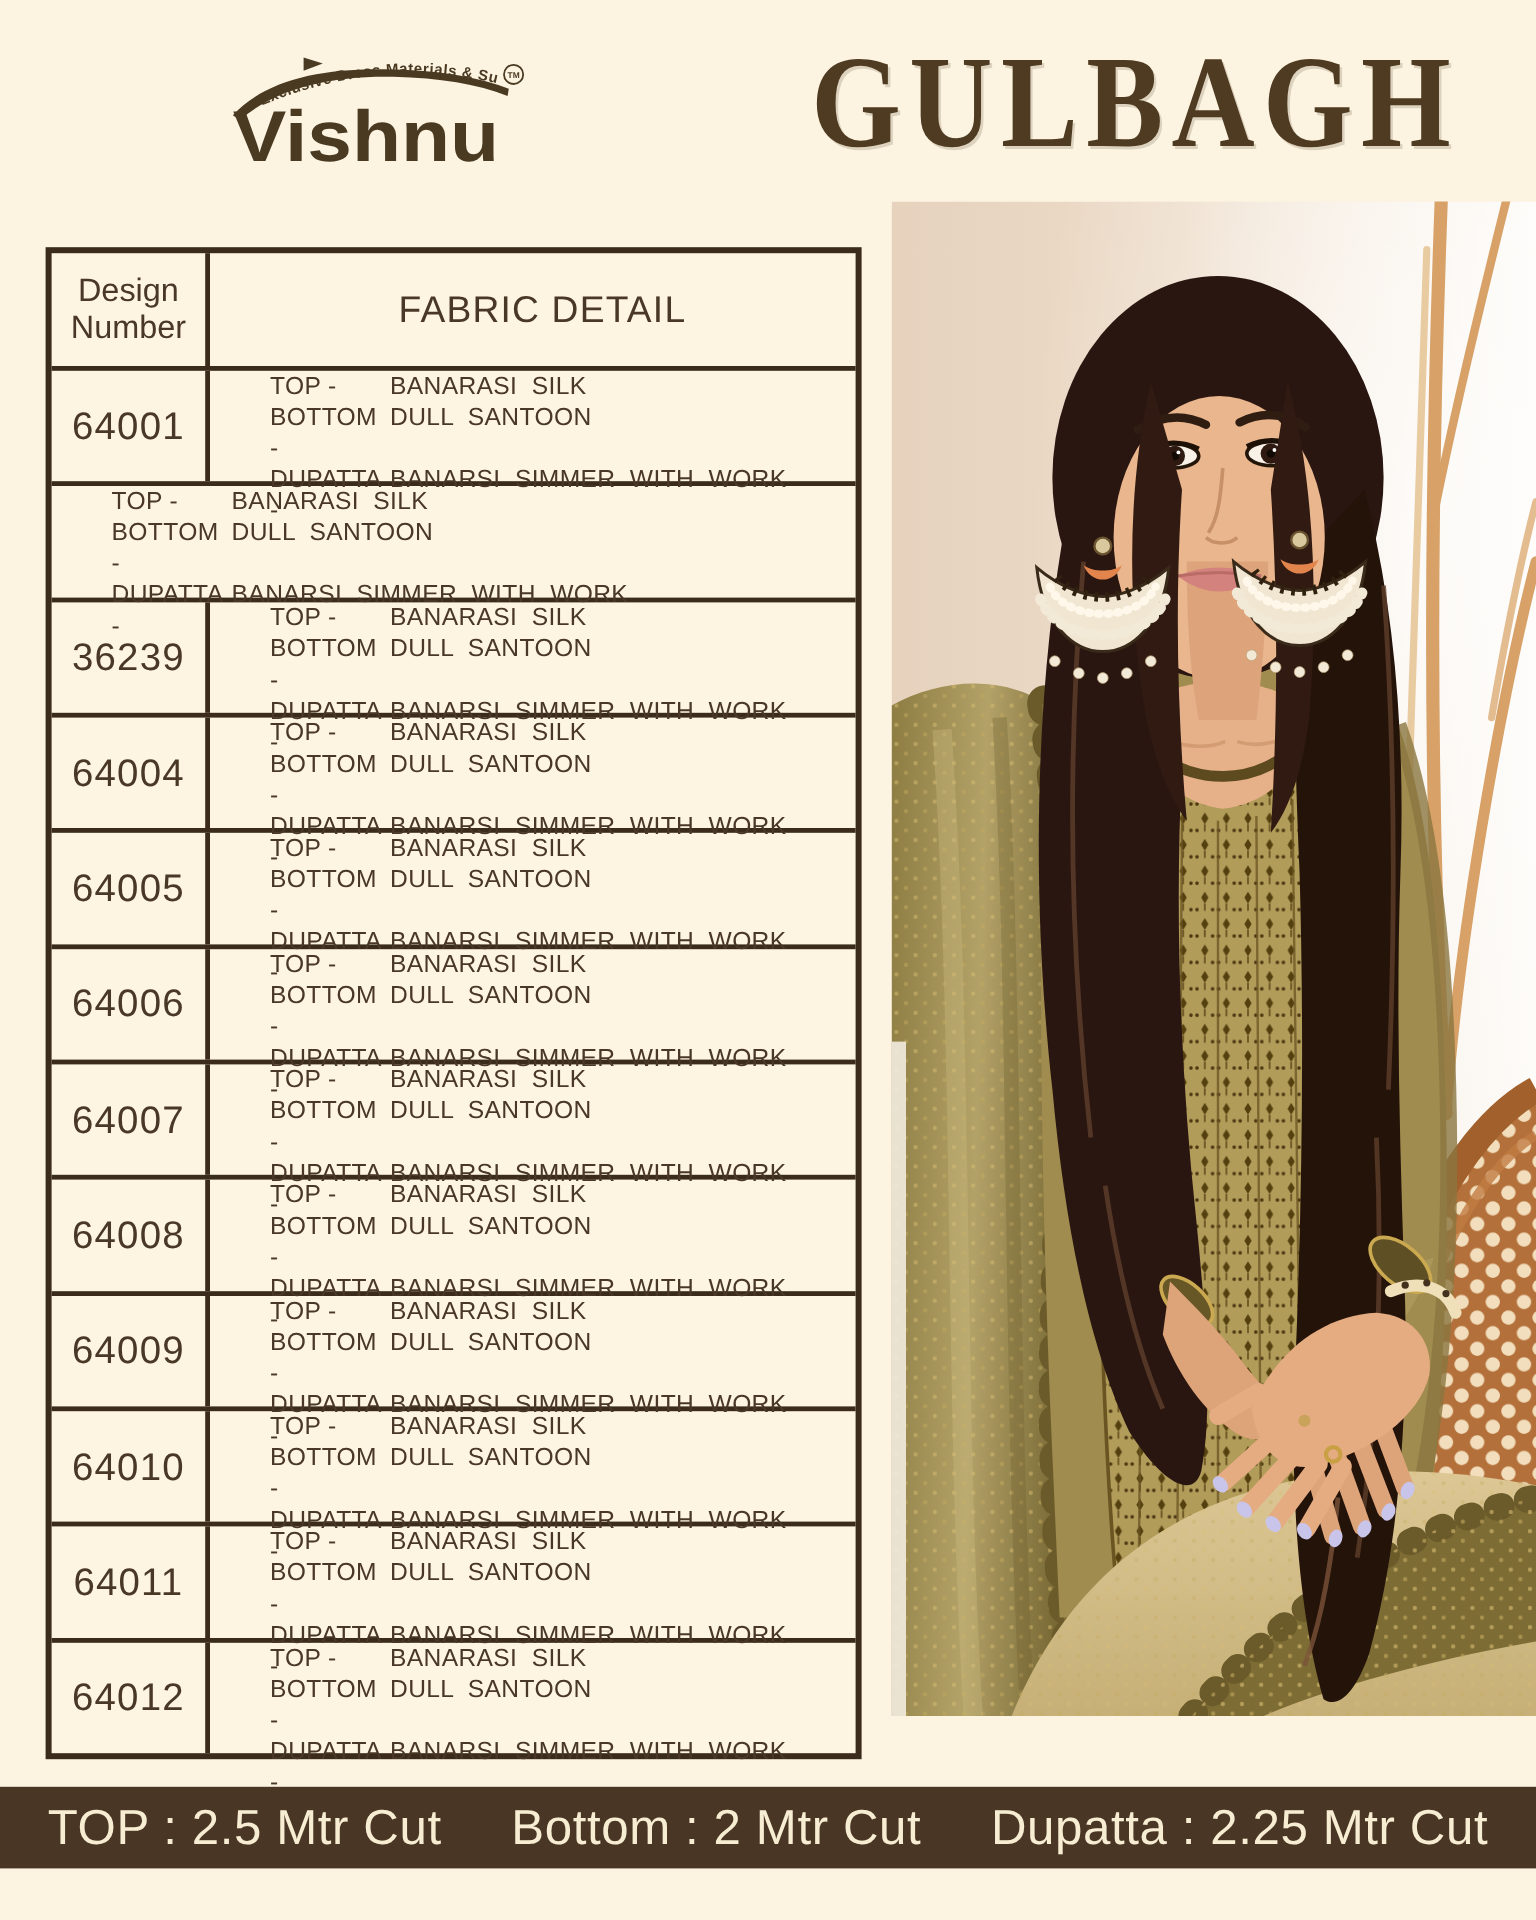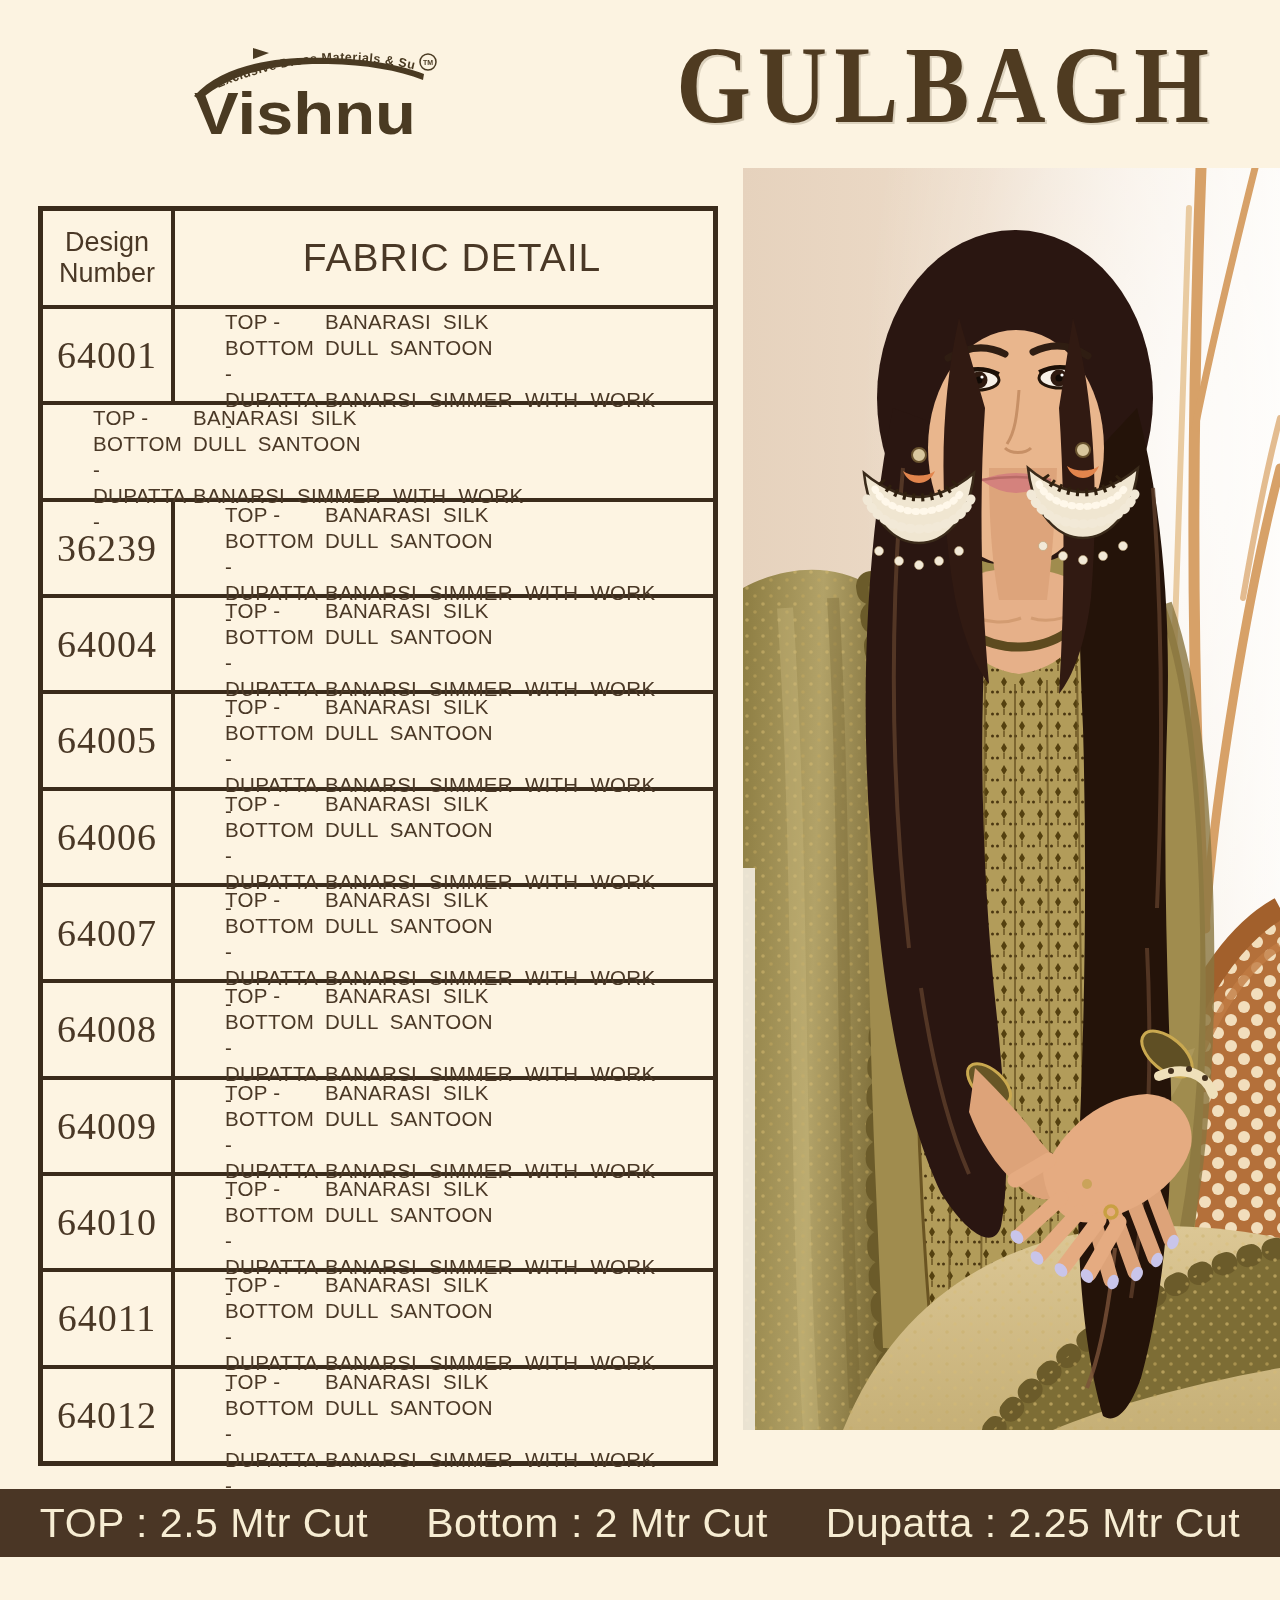--- a/index.html
+++ b/index.html
@@ -17,23 +17,23 @@
        border:5px solid #3a2b1b;background:#fdf4e2;display:flex;flex-direction:column;
        box-sizing:border-box;color:#4a3826;margin-top:36px;}
   .trow{display:flex;flex:1 1 0;border-bottom:4px solid #3a2b1b;min-height:0;}
   .trow:last-child{border-bottom:none;}
   .trow.head{flex:0 0 94px;}
   .c-design{flex:0 0 128px;border-right:4px solid #3a2b1b;display:flex;
        align-items:center;justify-content:center;text-align:center;}
   .c-fabric{flex:1 1 auto;display:flex;flex-direction:column;
        padding-left:50px;}
   .h-design{font-size:27px;line-height:1.15;}
-  .h-fabric{font-size:39px;letter-spacing:1px;align-items:center;padding-left:16px;
+  .h-fabric{font-size:31px;letter-spacing:1px;align-items:center;padding-left:16px;
        flex-direction:row;justify-content:center;}
-  .design-no{font-size:38px;letter-spacing:1px;font-family:Liberation Serif, serif;}
+  .design-no{font-size:32px;letter-spacing:1px;}
   .fline{display:flex;font-size:20.5px;line-height:26px;letter-spacing:.3px;}
   .flabel{flex:0 0 100px;}
   .fvalue{word-spacing:6px;}
   
   .photo{position:absolute;left:743px;top:168px;width:537px;height:1262px;}
   
   .footer-bar{position:absolute;left:0;top:1489px;width:1280px;height:68px;
        background:#4a3625;display:flex;align-items:center;justify-content:center;
        gap:58px;color:#f7edd3;font-size:41px;font-weight:500;letter-spacing:.5px;
        white-space:nowrap;}

